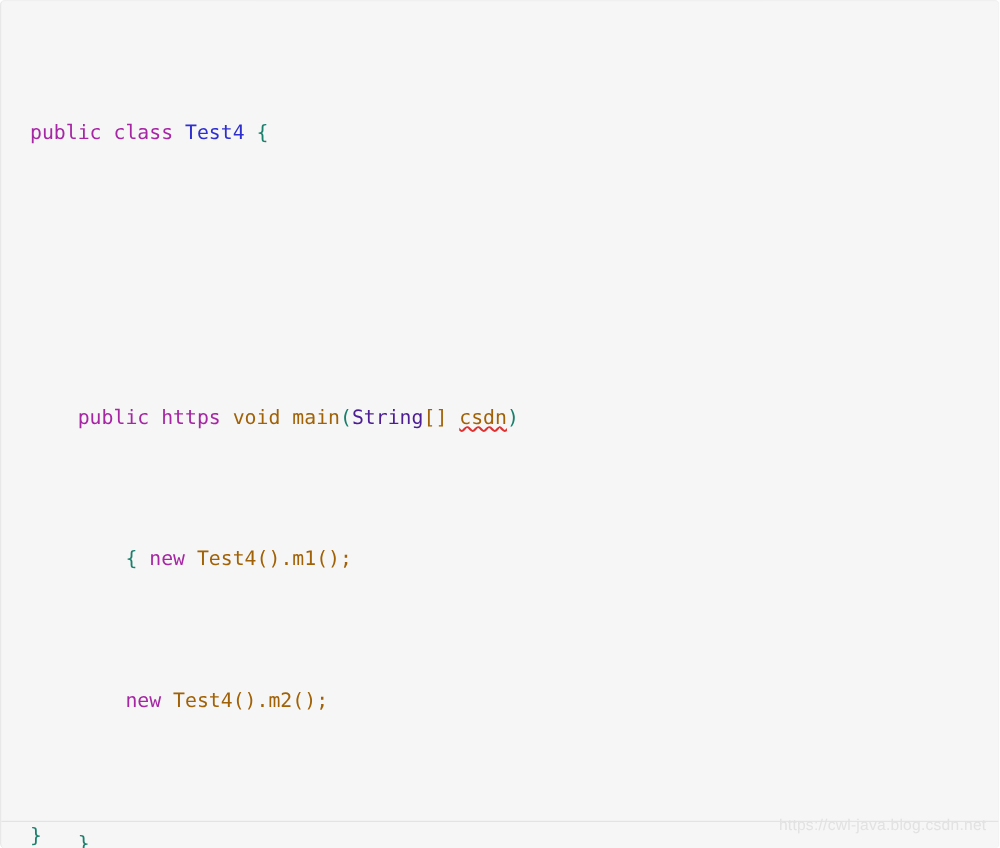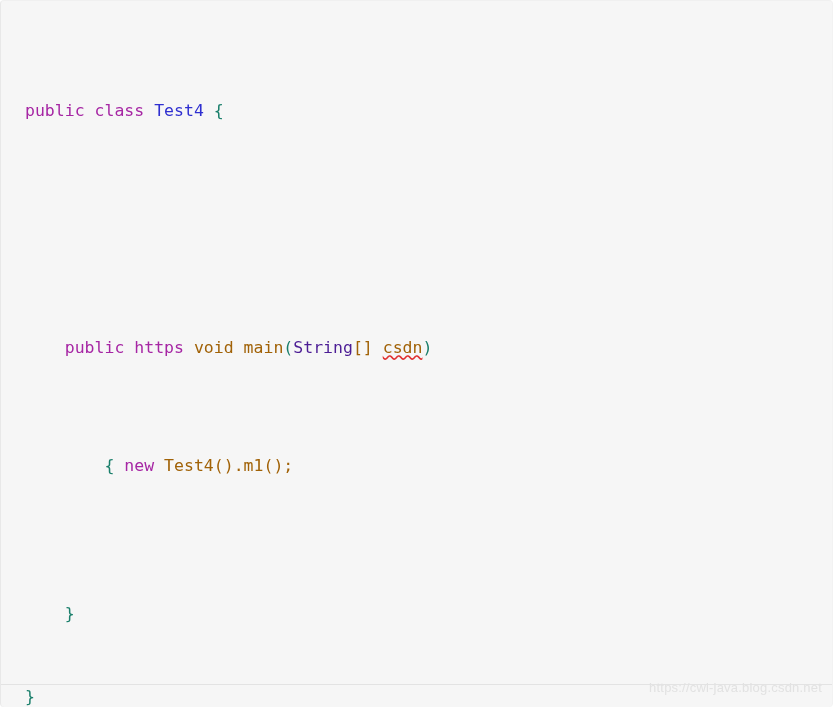--- a/index.html
+++ b/index.html
@@ -94,20 +94,21 @@
   <div class="code-block">
 
     <div class="code-line"><span class="kw">public</span> <span class="kw">class</span> <span class="name">Test4</span> <span class="punc">{</span></div>
 
     <div class="code-line"> </div>
 
     <div class="code-line">    <span class="kw">public</span> <span class="kw">https</span> <span class="type">void</span> <span class="plain">main</span><span class="punc">(</span><span class="cls">String</span><span class="plain">[]</span> <span class="plain sq">csdn</span><span class="punc">)</span></div>
 
     <div class="code-line">        <span class="punc">{</span> <span class="kw">new</span> <span class="plain">Test4().m1();</span></div>
 
+    <div class="code-line">        <span class="kw">new</span> <span class="plain">Test4().m2();</span></div>
 
     <div class="code-line">    <span class="punc">}</span></div>
 
     
 
     
 
     
 
     

